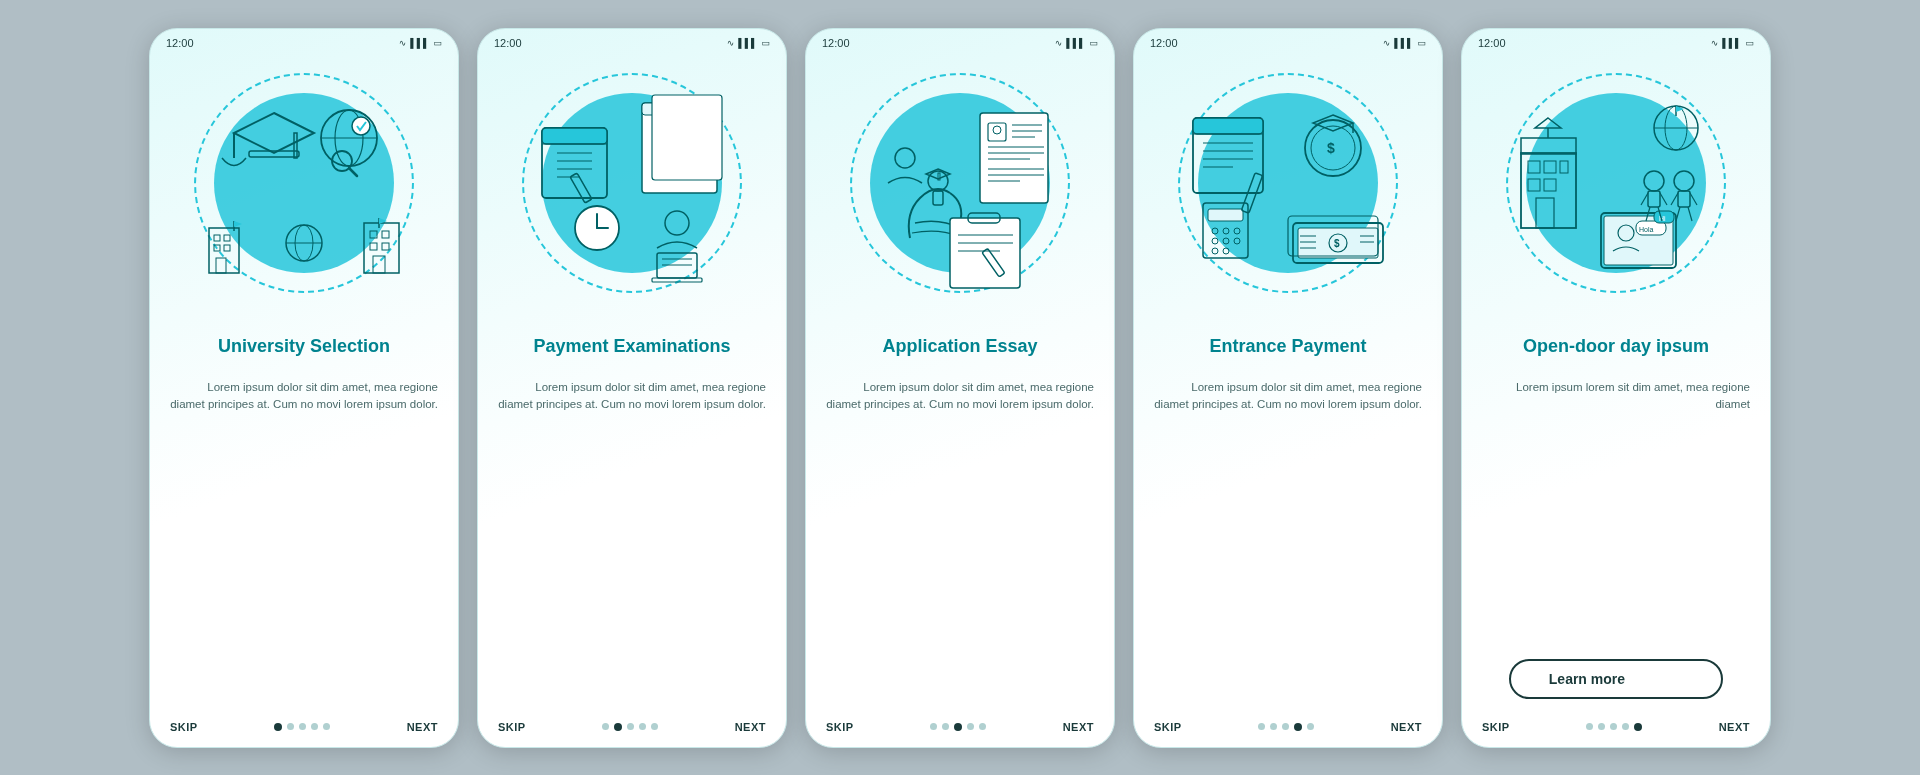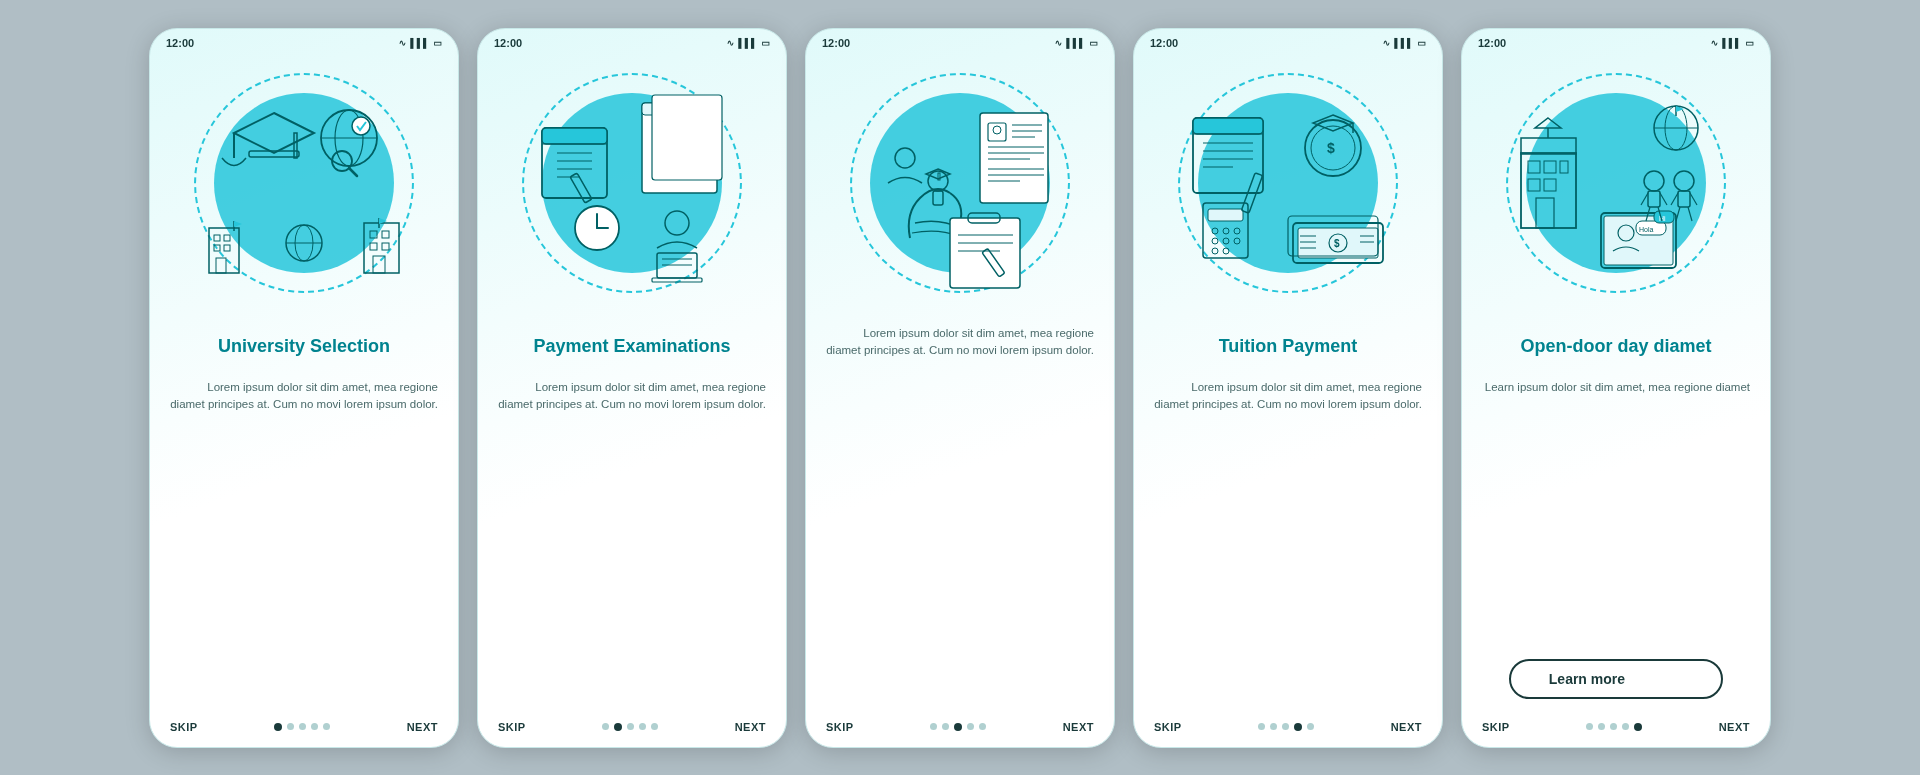--- a/index.html
+++ b/index.html
@@ -35,21 +35,21 @@
       border: 1.5px solid #c8e8e8;
     }
 
     
     .status-bar {
       display: flex;
       justify-content: space-between;
       align-items: center;
       padding: 8px 16px 4px 16px;
       font-size: 11px;
-      font-weight: 700;
+      font-weight: 400;
       color: #1a3a3a;
     }
 
     .status-icons {
       display: flex;
       align-items: center;
       gap: 4px;
       font-size: 9px;
     }
 
@@ -363,20 +363,22 @@
         <line x1="108" y1="170" x2="163" y2="170" stroke="#006064" stroke-width="1"></line>
         <line x1="108" y1="178" x2="150" y2="178" stroke="#006064" stroke-width="1"></line>
 
         <rect x="140" y="175" width="7" height="30" rx="2" transform="rotate(-35,143,190)" fill="none" stroke="#006064" stroke-width="1.5"></rect>
 
         <circle cx="55" cy="85" r="10" fill="none" stroke="#006064" stroke-width="1.5"></circle>
         <path d="M38,110 Q55,99 72,110" fill="none" stroke="#006064" stroke-width="1.5"></path>
       </svg>
     </div>
     <div class="content-area">
+      <div class="screen-title">Application
+Essay</div>
       <div class="screen-body">Lorem ipsum dolor sit dim amet, mea regione diamet principes at. Cum no movi lorem ipsum dolor.</div>
     </div>
     <div class="bottom-nav">
       <span class="nav-btn">SKIP</span>
       <div class="dots">
         <div class="dot"></div>
         <div class="dot"></div>
         <div class="dot active"></div>
         <div class="dot"></div>
         <div class="dot"></div>
@@ -434,21 +436,21 @@
         <line x1="122" y1="163" x2="138" y2="163" stroke="#006064" stroke-width="1"></line>
         <line x1="122" y1="169" x2="138" y2="169" stroke="#006064" stroke-width="1"></line>
         <line x1="122" y1="175" x2="138" y2="175" stroke="#006064" stroke-width="1"></line>
         <line x1="182" y1="163" x2="196" y2="163" stroke="#006064" stroke-width="1"></line>
         <line x1="182" y1="169" x2="196" y2="169" stroke="#006064" stroke-width="1"></line>
 
         <rect x="110" y="143" width="90" height="40" rx="4" fill="none" stroke="#006064" stroke-width="1.2"></rect>
       </svg>
     </div>
     <div class="content-area">
-      <div class="screen-title">Tuition
+      <div class="screen-title">Entrance
 Payment</div>
       <div class="screen-body">Lorem ipsum dolor sit dim amet, mea regione diamet principes at. Cum no movi lorem ipsum dolor.</div>
     </div>
     <div class="bottom-nav">
       <span class="nav-btn">SKIP</span>
       <div class="dots">
         <div class="dot"></div>
         <div class="dot"></div>
         <div class="dot"></div>
         <div class="dot active"></div>
@@ -512,22 +514,22 @@
         <circle cx="178" cy="108" r="10" fill="none" stroke="#006064" stroke-width="1.5"></circle>
         <rect x="172" y="118" width="12" height="16" rx="2" fill="none" stroke="#006064" stroke-width="1.5"></rect>
         <line x1="172" y1="120" x2="165" y2="132" stroke="#006064" stroke-width="1.2"></line>
         <line x1="184" y1="120" x2="191" y2="132" stroke="#006064" stroke-width="1.2"></line>
         <line x1="174" y1="134" x2="170" y2="148" stroke="#006064" stroke-width="1.2"></line>
         <line x1="182" y1="134" x2="186" y2="148" stroke="#006064" stroke-width="1.2"></line>
       </svg>
     </div>
     <div class="content-area">
       <div class="screen-title">Open-door
-day diamet</div>
-      <div class="screen-body">Learn ipsum dolor sit dim amet, mea regione diamet</div>
+day ipsum</div>
+      <div class="screen-body">Lorem ipsum lorem sit dim amet, mea regione diamet</div>
       <button class="learn-more-btn">Learn more</button>
     </div>
     <div class="bottom-nav">
       <span class="nav-btn">SKIP</span>
       <div class="dots">
         <div class="dot"></div>
         <div class="dot"></div>
         <div class="dot"></div>
         <div class="dot"></div>
         <div class="dot active"></div>

